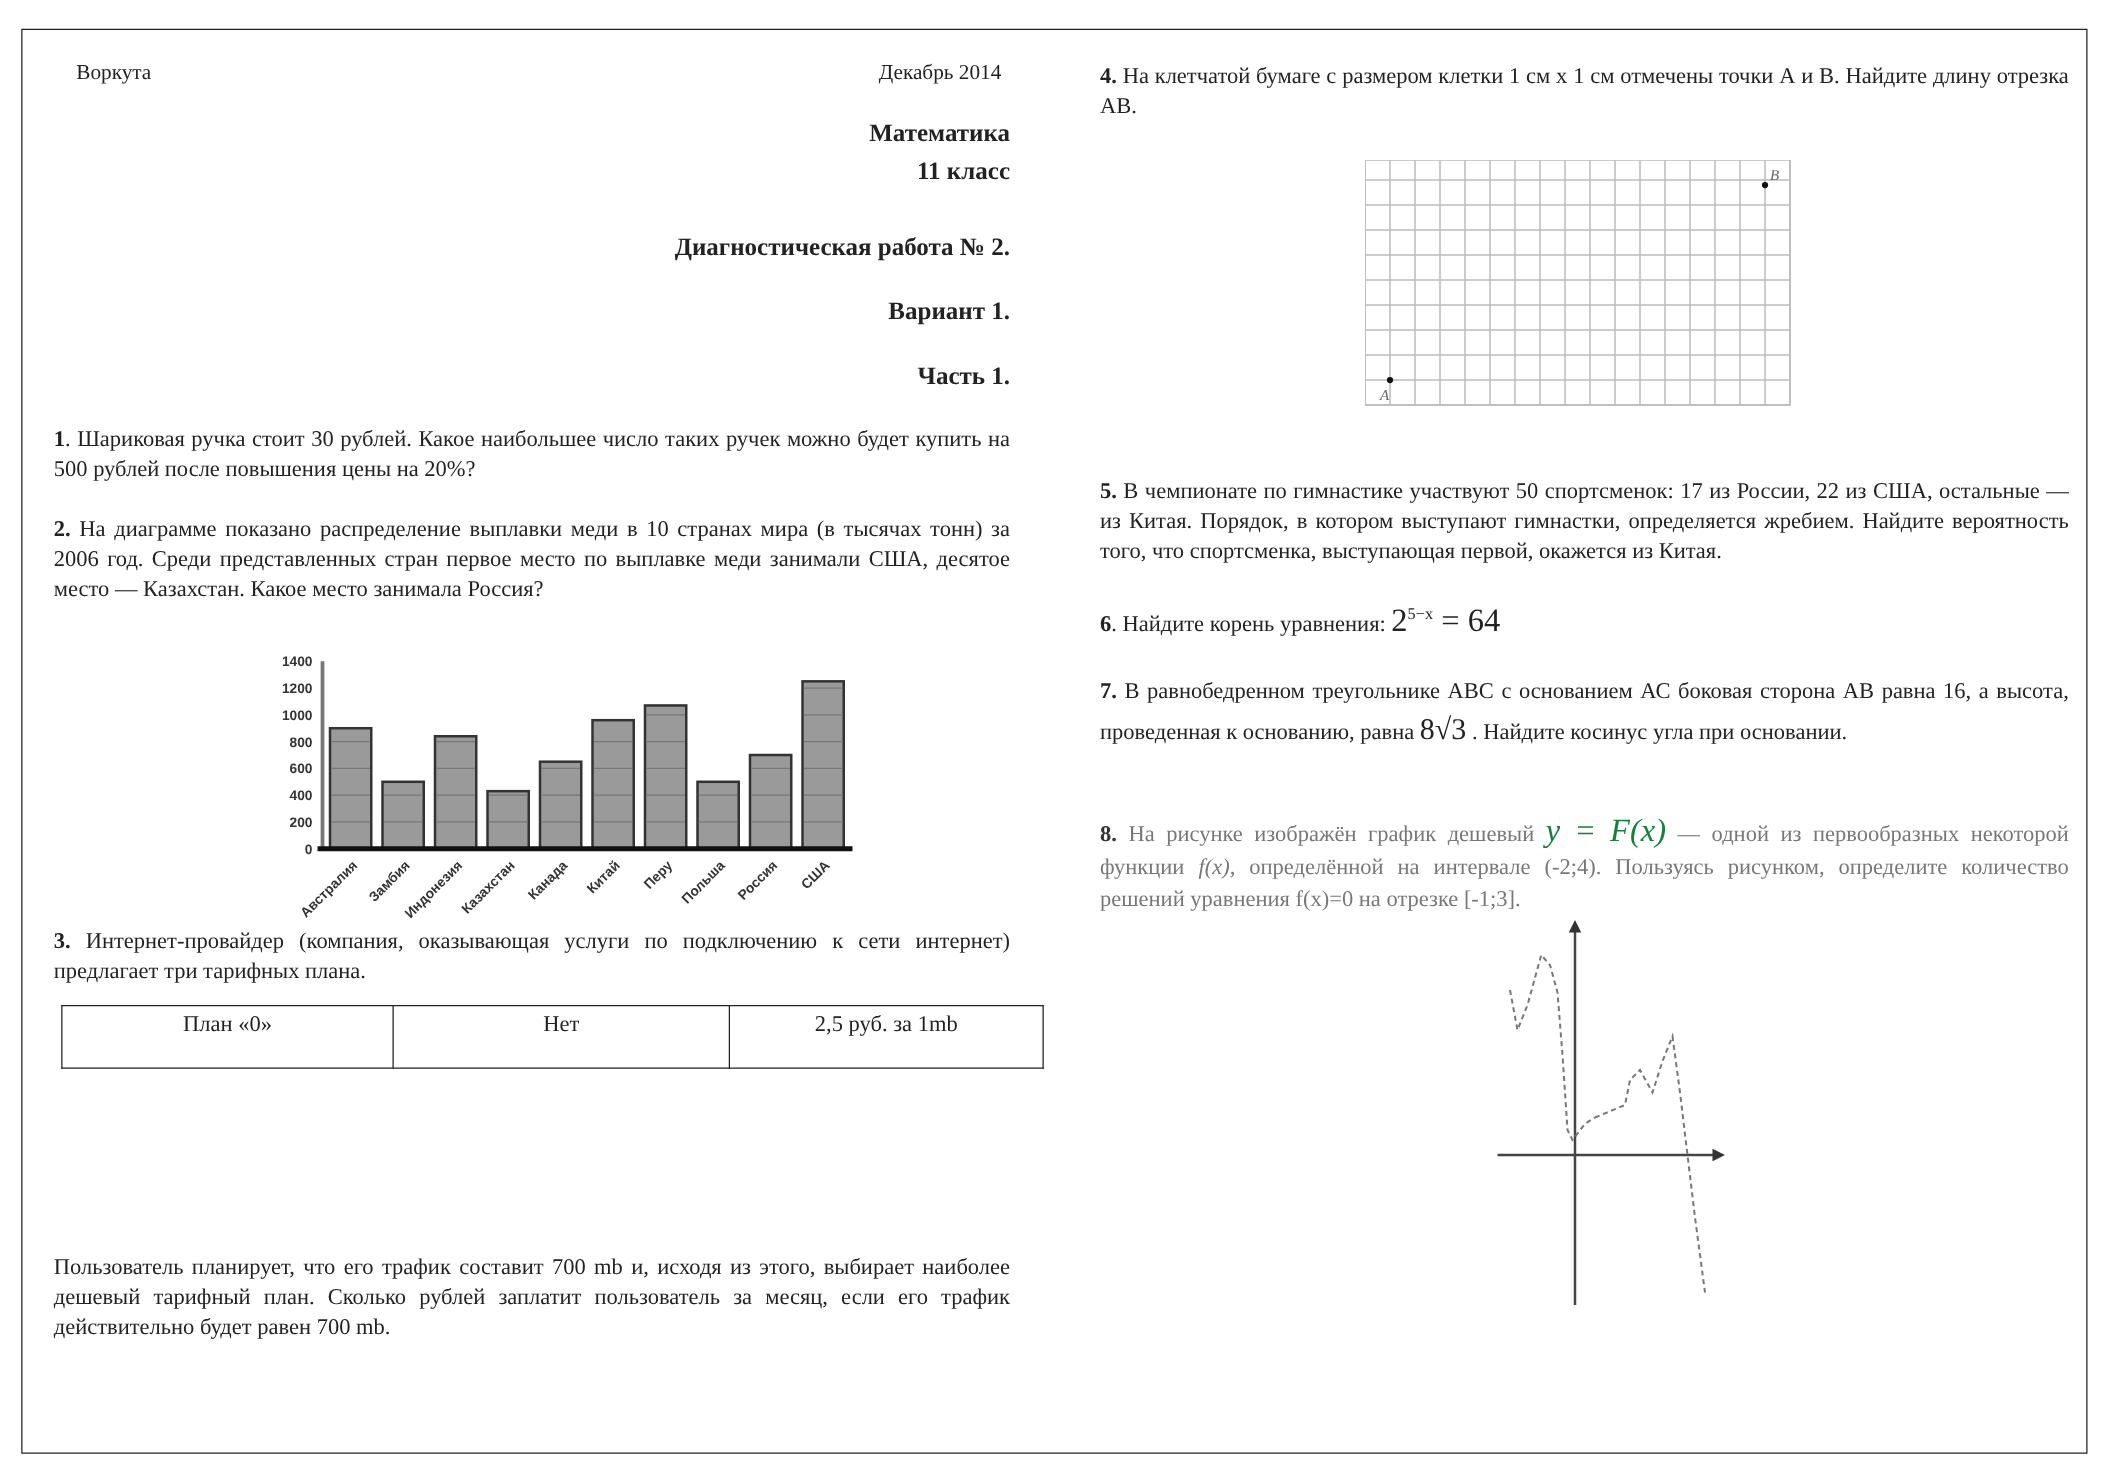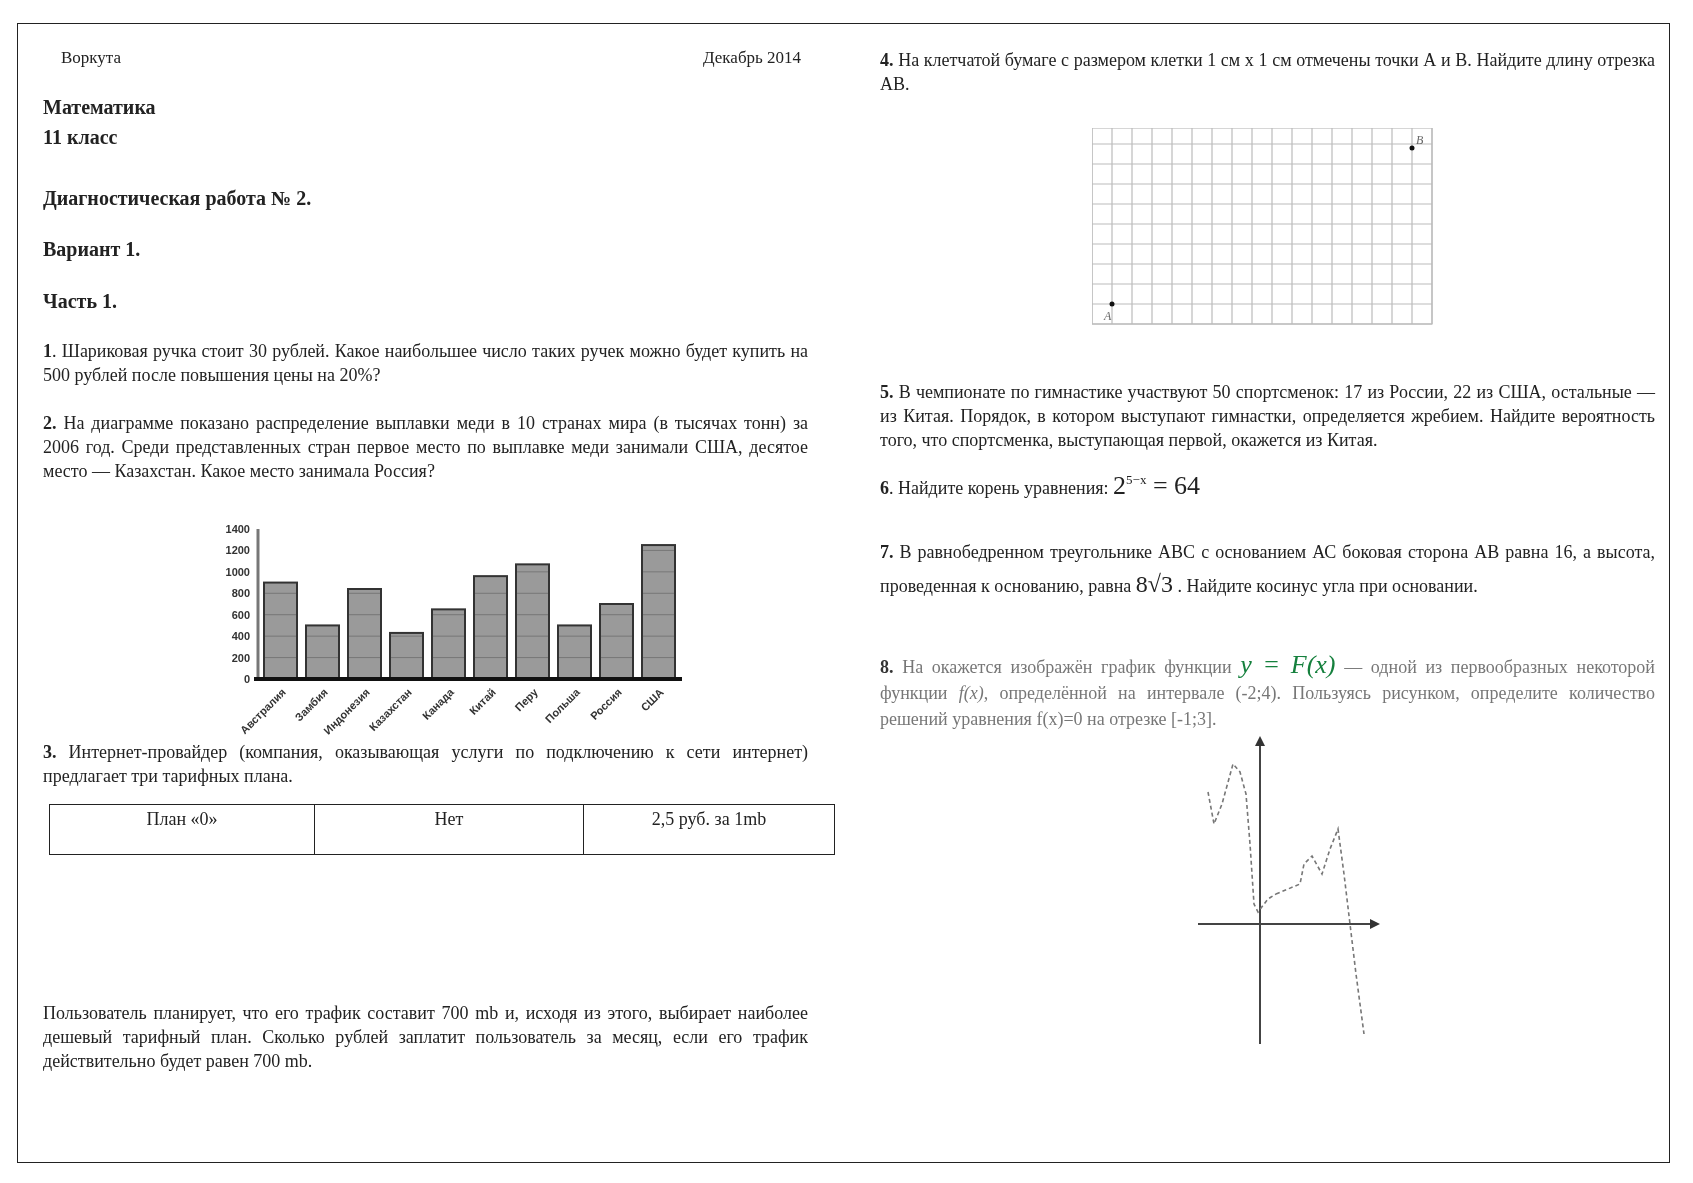--- a/index.html
+++ b/index.html
@@ -4,21 +4,21 @@
 <style>
   html, body { margin:0; padding:0; background:#fff; }
   body { width:1693px; height:1183px; position:relative; overflow:hidden;
          font-family:"Liberation Serif", serif; color:#222; }
   .frame { position:absolute; left:17px; top:23px; width:1653px; height:1140px;
            border:1.5px solid #222; box-sizing:border-box; }
   .col { position:absolute; top:0; }
   .left { left:25px; width:765px; }
   .right { left:862px; width:775px; }
   .hdr { position:absolute; top:24px; font-size:17px; }
-  .center { text-align:left; font-weight:bold; font-size:20px; position:absolute; left:0; width:100%; }
+  .center { text-align:right; font-weight:bold; font-size:20px; position:absolute; left:0; width:100%; }
   .p { position:absolute; left:0; width:100%; font-size:18px; line-height:24px; text-align:justify; }
   .p b { font-weight:bold; }
   .gray { color:#777; }
   table.plans { position:absolute; border-collapse:collapse; font-size:18px; line-height:24px; }
   table.plans td { border:1.5px solid #222; vertical-align:top; padding:2px 10px 0 10px; }
   .math { font-family:"Liberation Serif", serif; font-size:26px; }
   sup { font-size:13px; }
 </style>
 </head>
 <body>
@@ -170,31 +170,31 @@
       <circle cx="20" cy="176" r="2.5" fill="#111"></circle>
       <text x="12" y="192" font-size="12" font-style="italic" fill="#666">A</text>
       <circle cx="320" cy="20" r="2.5" fill="#111"></circle>
       <text x="324" y="16" font-size="12" font-style="italic" fill="#666">B</text>
     </svg>
 
     <div class="p" style="top:356px">
       <b>5.</b><span>  В чемпионате по гимнастике участвуют 50 спортсменок: 17 из России, 22 из США, остальные — из Китая. Порядок, в котором выступают гимнастки, определяется жребием. Найдите вероятность того, что спортсменка, выступающая первой, окажется из Китая.</span>
     </div>
 
-    <div class="p" style="top:444px">
+    <div class="p" style="top:455px">
       <b>6</b><span>. Найдите корень уравнения: </span>
       <span class="math"><span>2</span><sup>5−x</sup><span> = 64</span></span>
     </div>
 
     <div class="p" style="top:512px; line-height:32px">
       <b>7.</b><span> В равнобедренном треугольнике АВС с основанием АС боковая сторона АВ равна 16, а высота, проведенная к основанию, равна </span><span class="math" style="font-size:24px">8√3</span><span> . Найдите косинус угла при основании.</span>
     </div>
 
     <div class="p gray" style="top:628px; line-height:26px">
-      <b style="color:#333">8.</b><span> На окажется изображён график функции </span><span class="math" style="color:#15803d; font-style:italic">y = F(x)</span><span> — одной из первообразных некоторой функции </span><i>f(x)</i><span>, определённой на интервале (-2;4). Пользуясь рисунком, определите количество решений уравнения f(x)=0 на отрезке [-1;3].</span>
+      <b style="color:#333">8.</b><span> На рисунке изображён график дешевый </span><span class="math" style="color:#15803d; font-style:italic">y = F(x)</span><span> — одной из первообразных некоторой функции </span><i>f(x)</i><span>, определённой на интервале (-2;4). Пользуясь рисунком, определите количество решений уравнения f(x)=0 на отрезке [-1;3].</span>
     </div>
 
     <svg style="position:absolute; left:308px; top:710px;" width="200" height="320" viewBox="0 0 200 320">
       <line x1="72" y1="310" x2="72" y2="8" stroke="#444" stroke-width="2"></line>
       <polygon points="72,2 67,12 77,12" fill="#333"></polygon>
       <line x1="10" y1="190" x2="185" y2="190" stroke="#444" stroke-width="2"></line>
       <polygon points="192,190 182,185 182,195" fill="#333"></polygon>
       <polyline fill="none" stroke="#777" stroke-width="1.6" stroke-dasharray="4,3" points="20,58 26,90 34,70 45,30 52,38 58,60 62,110 66,170 70,178 80,165 88,160"></polyline>
       <polyline fill="none" stroke="#777" stroke-width="1.6" stroke-dasharray="4,3" points="88,160 100,155 112,150 116,130 124,122 134,140 142,115 150,95 156,140 162,190 168,240 176,300"></polyline>
     </svg>

